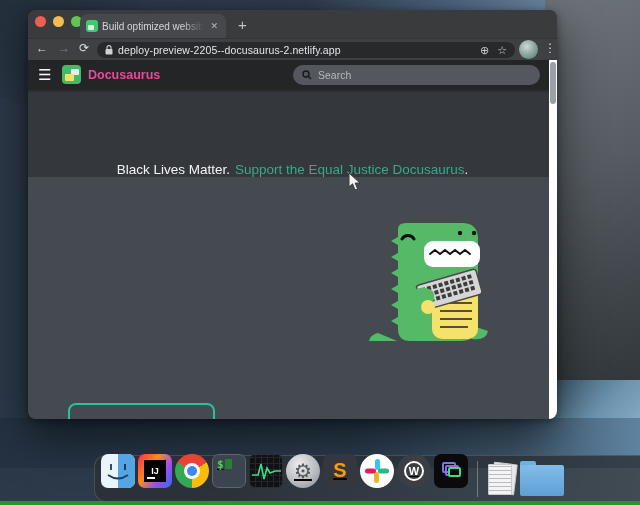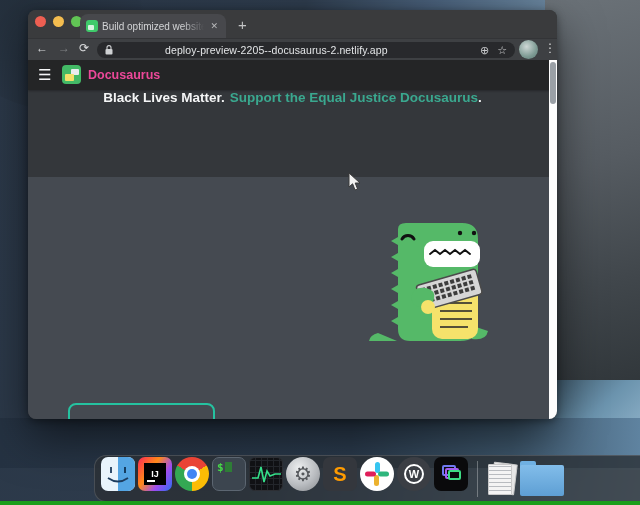--- a/index.html
+++ b/index.html
@@ -32,58 +32,58 @@
   .tab-title{font-size:10px;color:#d3d4d6;white-space:nowrap;overflow:hidden;flex:1;margin:0 4px;
     -webkit-mask-image:linear-gradient(90deg,#000 78%,transparent);mask-image:linear-gradient(90deg,#000 78%,transparent);}
   .tab-close{font-size:9px;color:#b7b8ba;flex:none;padding:1px 2px;cursor:default;}
   .newtab{position:absolute;left:210px;top:5px;font-size:15px;color:#c2c3c5;line-height:20px;}
   .toolbar{position:relative;height:22px;background:#3e4043;border-top:1px solid #333437;}
   .navbtn{position:absolute;top:2px;font-size:12px;color:#d7d8da;}
   .navbtn.fwd{color:#808285;}
   .omnibox{position:absolute;left:69px;top:3px;width:418px;height:16px;background:#28292c;border-radius:8px;
     display:flex;align-items:center;padding:0 8px;}
   .lock{flex:none;margin-right:5px;display:flex;}
-  .url{font-size:10.5px;color:#e3e5e7;white-space:nowrap;letter-spacing:.1px;flex:1;margin-left:47px;}
+  .url{font-size:10.5px;color:#e3e5e7;white-space:nowrap;letter-spacing:.1px;flex:1;}
   .omni-ic{flex:none;color:#c8c9cb;font-size:11px;margin-left:8px;line-height:1;}
   .avatar{position:absolute;left:491px;top:1px;width:19px;height:19px;border-radius:50%;
     background:radial-gradient(circle at 40% 35%,#cfd8d6,#7d9a93 60%,#5d7a74);}
   .menu3{position:absolute;left:516px;top:2px;color:#d7d8da;font-size:12px;letter-spacing:0;}
 
   
   .content{position:relative;height:359px;background:#454a51;overflow:hidden;}
   .navbar{position:relative;height:30px;background:#242526;box-shadow:0 1px 2px rgba(0,0,0,.3);}
   .hamburger{position:absolute;left:10px;top:7px;color:#f5f6f7;font-size:15px;line-height:16px;}
   .sitelogo{position:absolute;left:34px;top:5px;width:19px;height:19px;border-radius:4px;background:#43ba66;}
   .sitelogo::before{content:"";position:absolute;left:9px;top:4px;width:8px;height:6px;background:#e9ecef;border-radius:1px;}
   .sitelogo::after{content:"";position:absolute;left:3px;bottom:3px;width:9px;height:7px;background:#f2e06a;border-radius:1px;}
   .brand{position:absolute;left:60px;top:8px;font-size:12.5px;font-weight:bold;color:#ec4899;}
   .searchpill{position:absolute;right:17px;top:5px;width:247px;height:20px;background:#54585e;
     border-radius:10px;display:flex;align-items:center;padding:0 9px;border:none;}
   .searchpill svg{flex:none;margin-right:6px;}
   .searchpill input{background:transparent;border:none;outline:none;color:#e8e9ea;font-size:10.5px;width:100%;padding:0;}
   .searchpill input::placeholder{color:#b6babe;}
-  .announce{height:87px;background:#34373b;display:flex;align-items:flex-start;justify-content:center;
-    font-size:13.5px;font-weight:bold;color:#f4f5f6;}
+  .announce{height:87px;background:#34373b;display:flex;align-items:flex-end;justify-content:center;
+    font-size:13.5px;font-weight:normal;color:#f4f5f6;}
   .announce .lnk{color:var(--announce-link);margin-left:5px;}
   .hero{position:relative;height:242px;}
   .hero-heading{padding:26px 0 0 40px;width:330px;font-size:38px;line-height:46.5px;font-weight:800;
     color:#f5f6f7;letter-spacing:-.5px;}
   .hero-heading .accent{color:var(--accent);}
   .cta{position:absolute;left:40px;top:226px;width:147px;height:40px;border:2px solid var(--accent);
     border-radius:8px;background:transparent;}
   .dino{position:absolute;left:340px;top:34px;}
   .pg-scroll{position:absolute;right:0;top:0;width:8px;height:100%;background:#fdfdfd;}
   .pg-thumb{position:absolute;left:1px;top:2px;width:6px;height:42px;background:#9aa0a6;border-radius:3px;}
   .cursor{position:absolute;left:320px;top:112px;z-index:5;}
 
   
   .dock{position:absolute;left:94px;top:455px;width:560px;height:47px;background:rgba(42,47,53,.8);
     border:1px solid rgba(255,255,255,.14);border-right:none;border-radius:12px 0 0 12px;
     display:flex;align-items:center;gap:3px;padding:0 5px 0 6px;}
-  .di{width:34px;height:43px;flex:none;position:relative;}
+  .di{width:34px;height:50px;flex:none;position:relative;text-decoration:underline;}
   .ic-box{width:34px;height:34px;border-radius:7px;position:relative;overflow:hidden;}
   
   
   .chrome{border-radius:50%;background:conic-gradient(from 60deg,#fbbc05 0 120deg,#34a853 0 240deg,#ea4335 0 360deg);}
   .chrome .inner{position:absolute;left:9px;top:9px;width:16px;height:16px;border-radius:50%;background:#fff;}
   .chrome .core{position:absolute;left:12px;top:12px;width:10px;height:10px;border-radius:50%;background:#4285f4;}
   
   .term{background:#3c454f;border:1px solid #5c6671;border-radius:7px;color:#46d948;
     font-family:"DejaVu Sans Mono",monospace;font-size:11px;font-weight:bold;padding:3px 0 0 4px;}
   .term b{display:inline-block;width:7px;height:10px;background:#2e7d36;vertical-align:-1px;margin-left:1px;}
@@ -162,20 +162,27 @@
       </div>
       <span class="avatar"></span>
       <span class="menu3">⋮</span>
     </div>
 
     <div class="content">
       <div class="navbar">
         <span class="hamburger">☰</span>
         <span class="sitelogo"></span>
         <span class="brand">Docusaurus</span>
+        <div class="searchpill">
+          <svg width="10" height="10" viewBox="0 0 10 10">
+              <circle cx="4" cy="4" r="3" fill="none" stroke="#16181b" stroke-width="1.4"></circle>
+              <line x1="6.3" y1="6.3" x2="9" y2="9" stroke="#16181b" stroke-width="1.4"></line>
+            </svg>
+          <input placeholder="Search" style="">
+        </div>
       </div>
       <div class="announce">
         <span>Black Lives Matter.</span>
         <span class="lnk">Support the Equal Justice Docusaurus</span>
         <span>.</span>
       </div>
       <div class="hero">
         <div class="cta"></div>
         <svg class="dino" width="132" height="134" viewBox="0 0 132 134">
 

